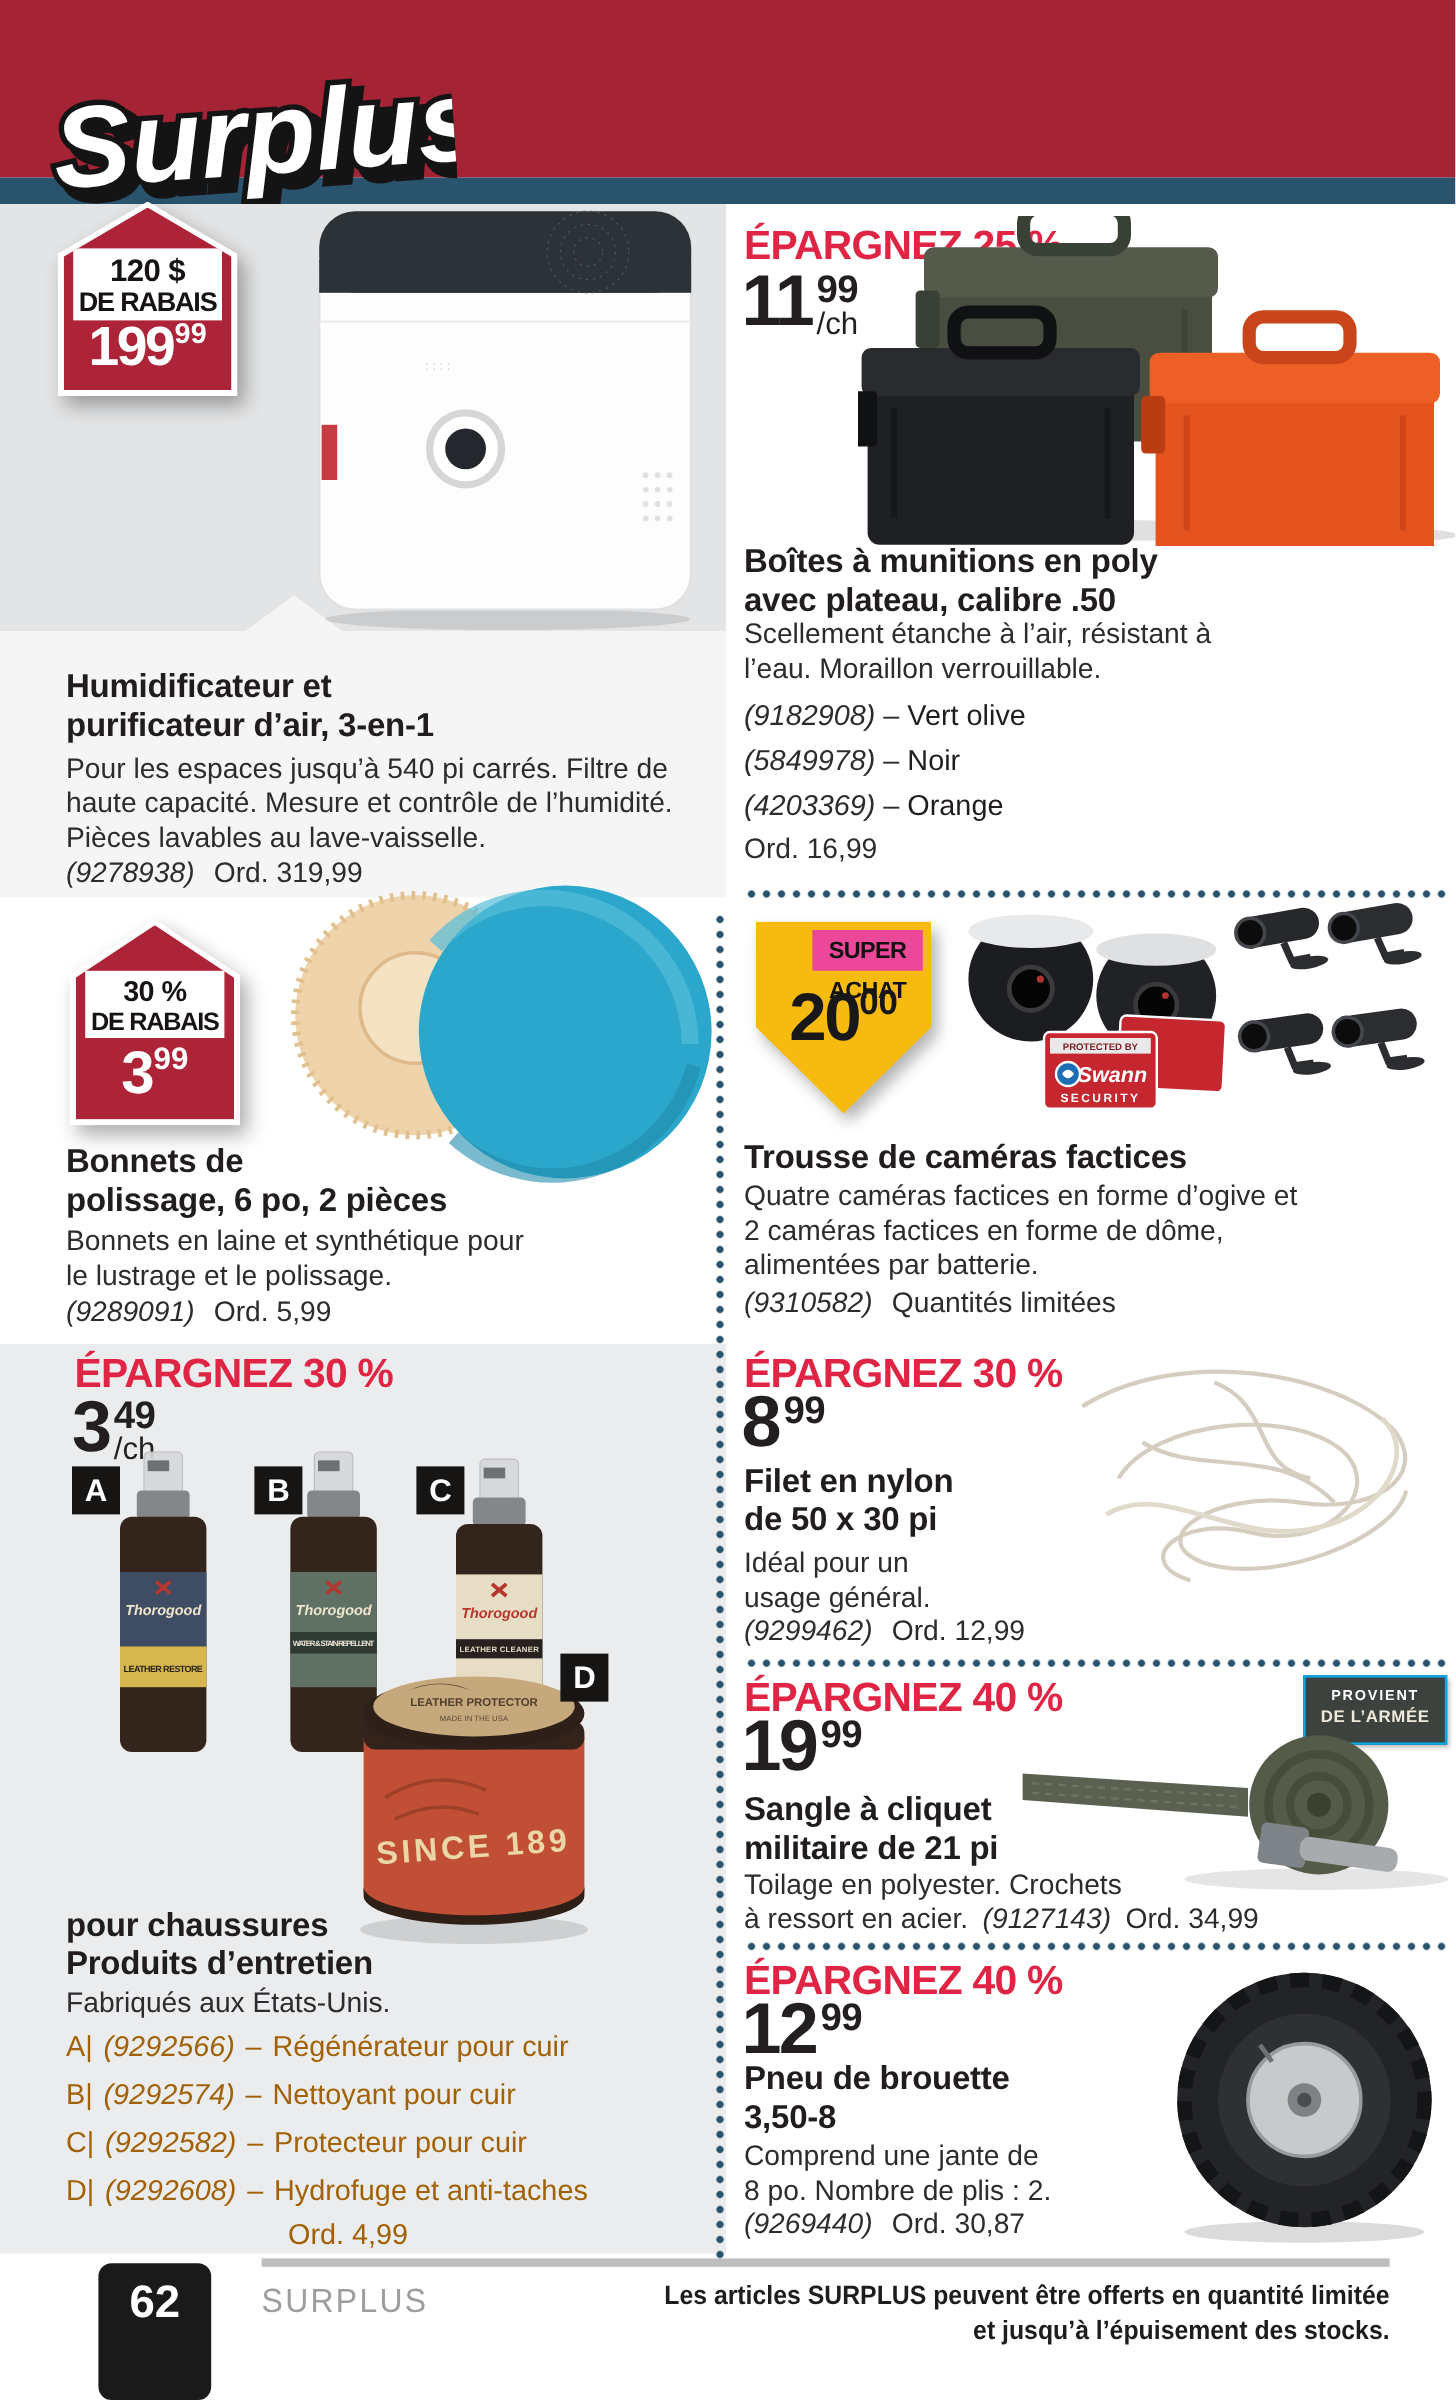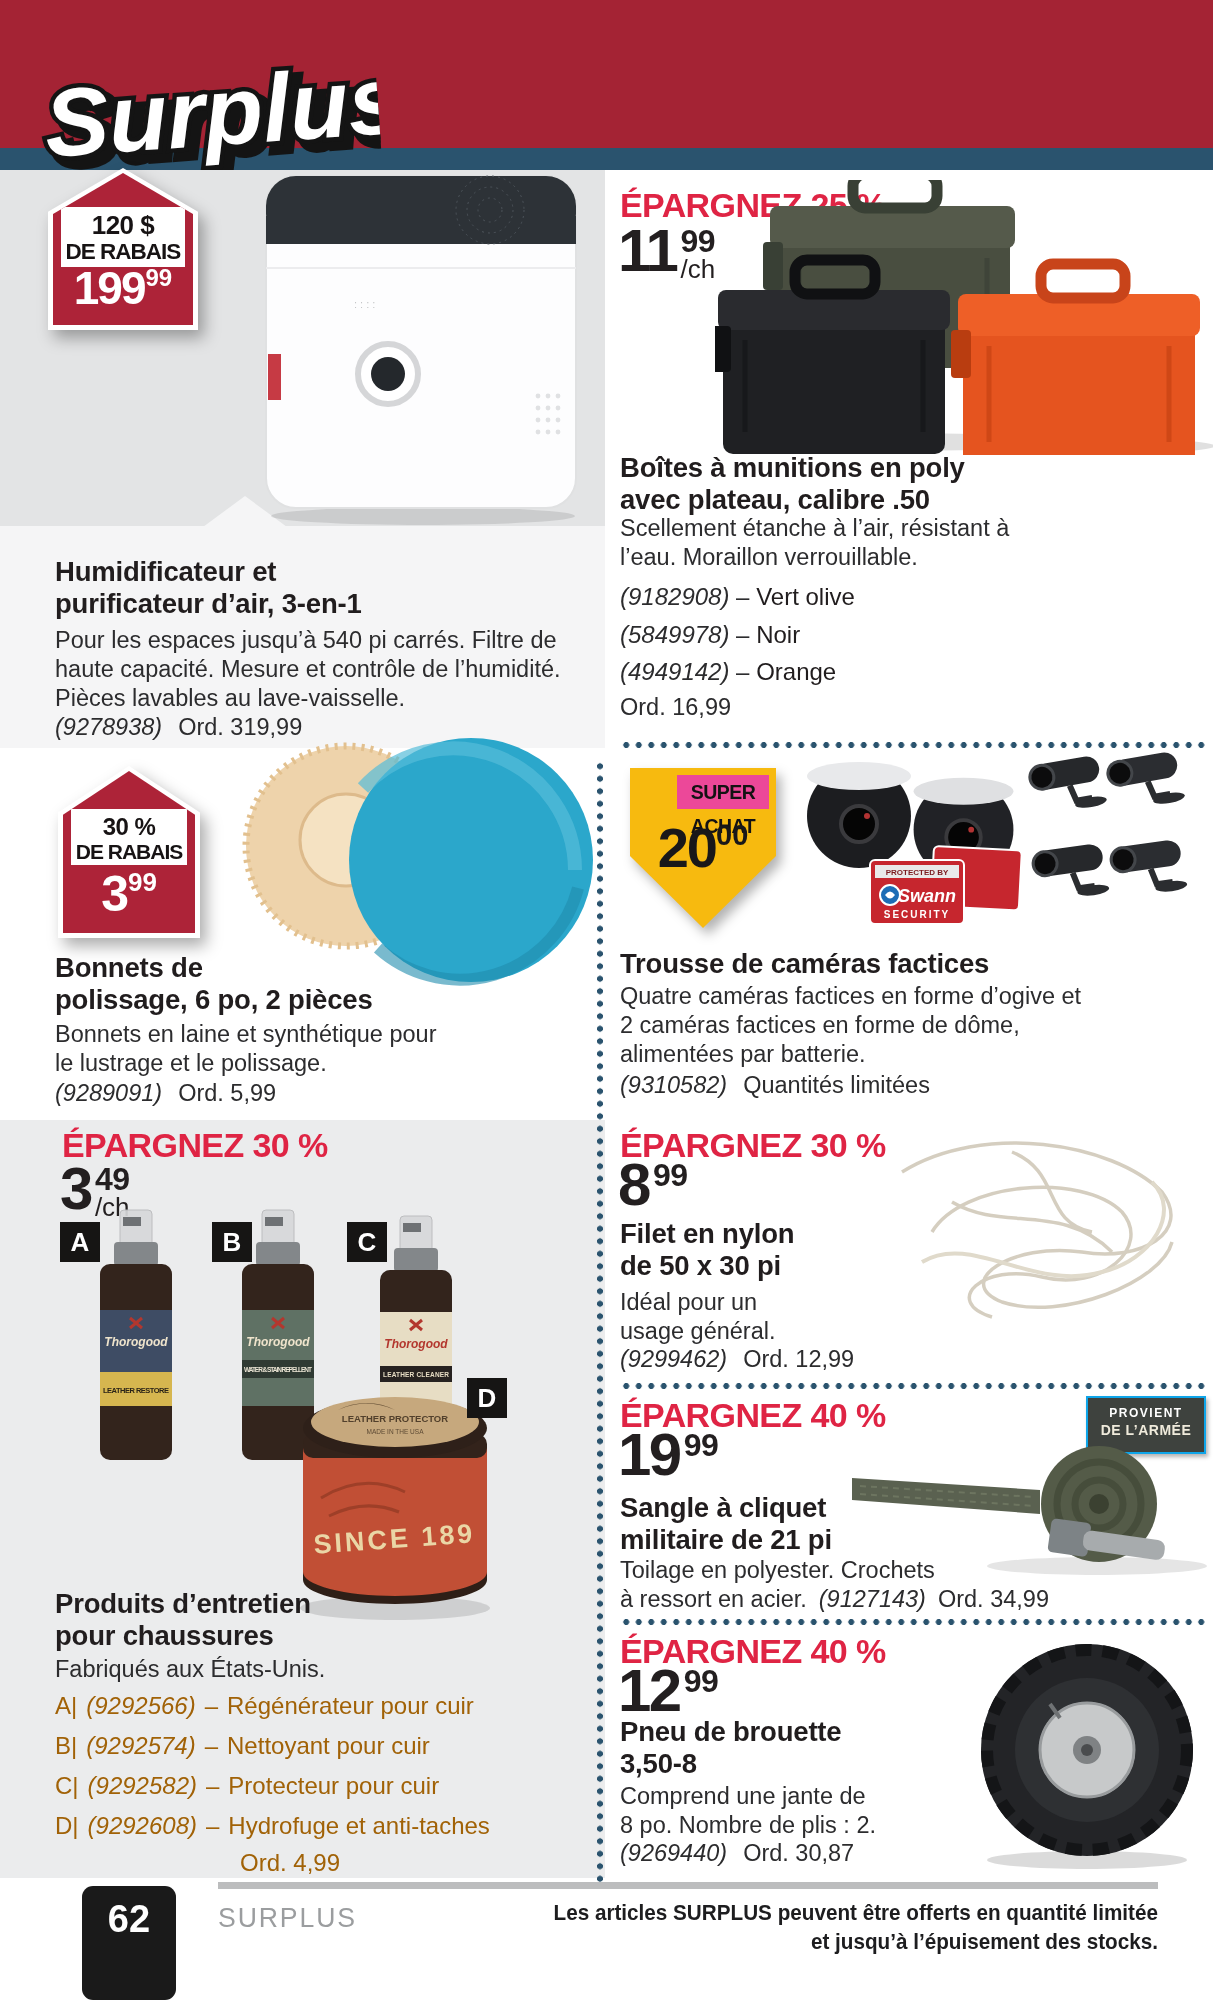--- a/index.html
+++ b/index.html
@@ -176,21 +176,21 @@
     </g>
   </svg>
   <div class="abs ptitle" style="left:620px;top:452px;width:560px">
     <div>Boîtes à munitions en poly</div>
     <div>avec plateau, calibre .50</div>
   </div>
   <div class="abs pbody" style="left:620px;top:514px;width:430px">Scellement étanche à l’air, résistant à l’eau. Moraillon verrouillable.</div>
   <div class="abs" style="left:620px;top:578px">
     <div class="vline"><span class="it">(9182908)</span> <span>–</span> <span class="b">Vert olive</span></div>
     <div class="vline"><span class="it">(5849978)</span> <span>–</span> <span class="b">Noir</span></div>
-    <div class="vline"><span class="it">(4949142)</span> <span>–</span> <span class="b">Orange</span></div>
+    <div class="vline"><span class="it">(4203369)</span> <span>–</span> <span class="b">Orange</span></div>
   </div>
   <div class="abs skuline" style="left:620px;top:694px">Ord. 16,99</div>
   <div class="abs dots-h" style="left:620px;top:741px;width:585px"></div>
 
   <svg class="abs" style="left:228px;top:728px" width="372" height="262" viewBox="0 0 372 262">
     <circle cx="118" cy="118" r="100" fill="#eed3ab"></circle>
     <circle cx="118" cy="118" r="100" fill="none" stroke="#e2c08e" stroke-width="7" stroke-dasharray="3 6"></circle>
     <circle cx="118" cy="112" r="46" fill="#f5e2c2" stroke="#ddba8b" stroke-width="3"></circle>
     <circle cx="243" cy="132" r="122" fill="#2ba7cb"></circle>
     <path d="M135 60 a122 122 0 0 1 212 82" fill="none" stroke="#55bcd9" stroke-width="14" opacity=".7"></path>
@@ -342,22 +342,22 @@
     <path d="M28 122 q42 -26 84 -6 M36 140 q36 -18 70 -4" stroke="#9e3f28" stroke-width="3" fill="none"></path>
     <text x="102" y="172" font-size="27" font-weight="bold" fill="#ead6a6" text-anchor="middle" letter-spacing="3" transform="rotate(-4 102 172)">SINCE 189</text>
   </svg>
 
   <div class="abs tile" style="left:60px;top:1222px">A</div>
   <div class="abs tile" style="left:212px;top:1222px">B</div>
   <div class="abs tile" style="left:347px;top:1222px">C</div>
   <div class="abs tile" style="left:467px;top:1378px">D</div>
 
   <div class="abs ptitle" style="left:55px;top:1588px;width:430px">
+    <div>pour chaussures</div>
     <div>Produits d’entretien</div>
-    <div>pour chaussures</div>
   </div>
   <div class="abs pbody" style="left:55px;top:1655px">Fabriqués aux États-Unis.</div>
   <div class="abs" style="left:55px;top:1686px">
     <div class="item"><span class="b">A|</span><span class="it">(9292566)</span><span>–</span><span class="b">Régénérateur pour cuir</span></div>
     <div class="item"><span class="b">B|</span><span class="it">(9292574)</span><span>–</span><span class="b">Nettoyant pour cuir</span></div>
     <div class="item"><span class="b">C|</span><span class="it">(9292582)</span><span>–</span><span class="b">Protecteur pour cuir</span></div>
     <div class="item"><span class="b">D|</span><span class="it">(9292608)</span><span>–</span><span class="b">Hydrofuge et anti-taches</span></div>
     <div class="item" style="padding-left:185px;line-height:34px">Ord. 4,99</div>
   </div>
 

